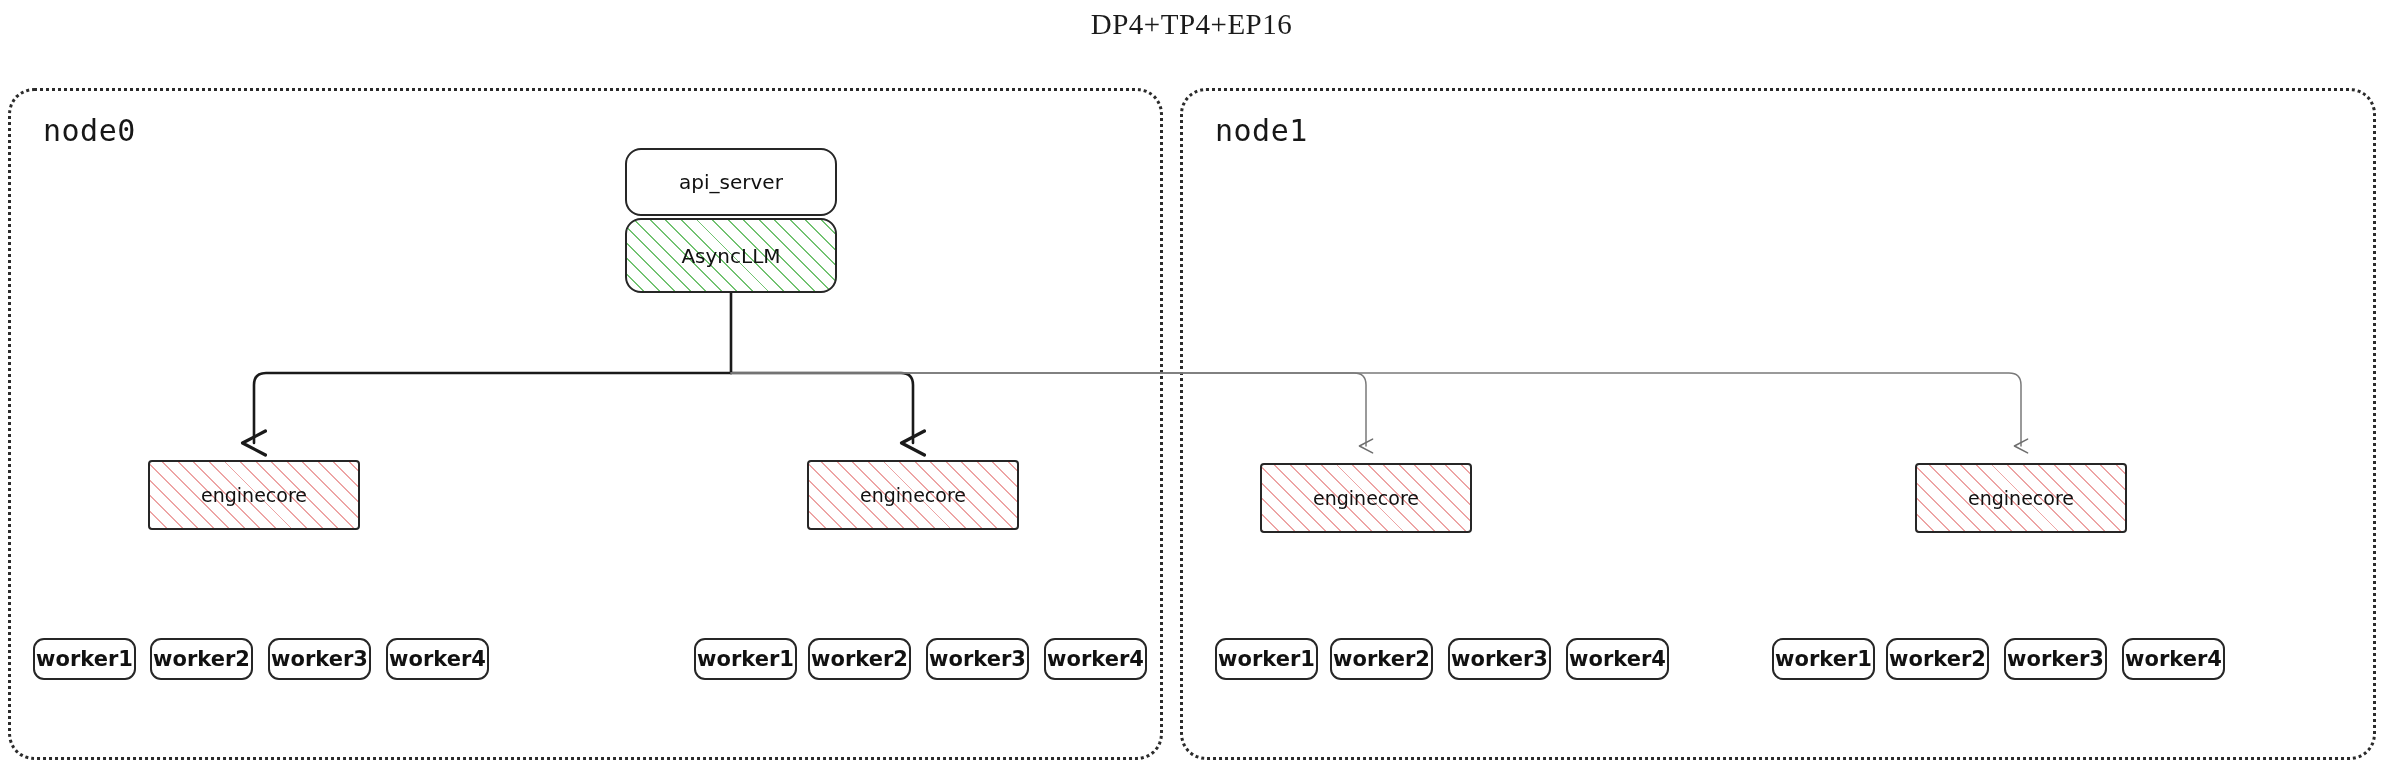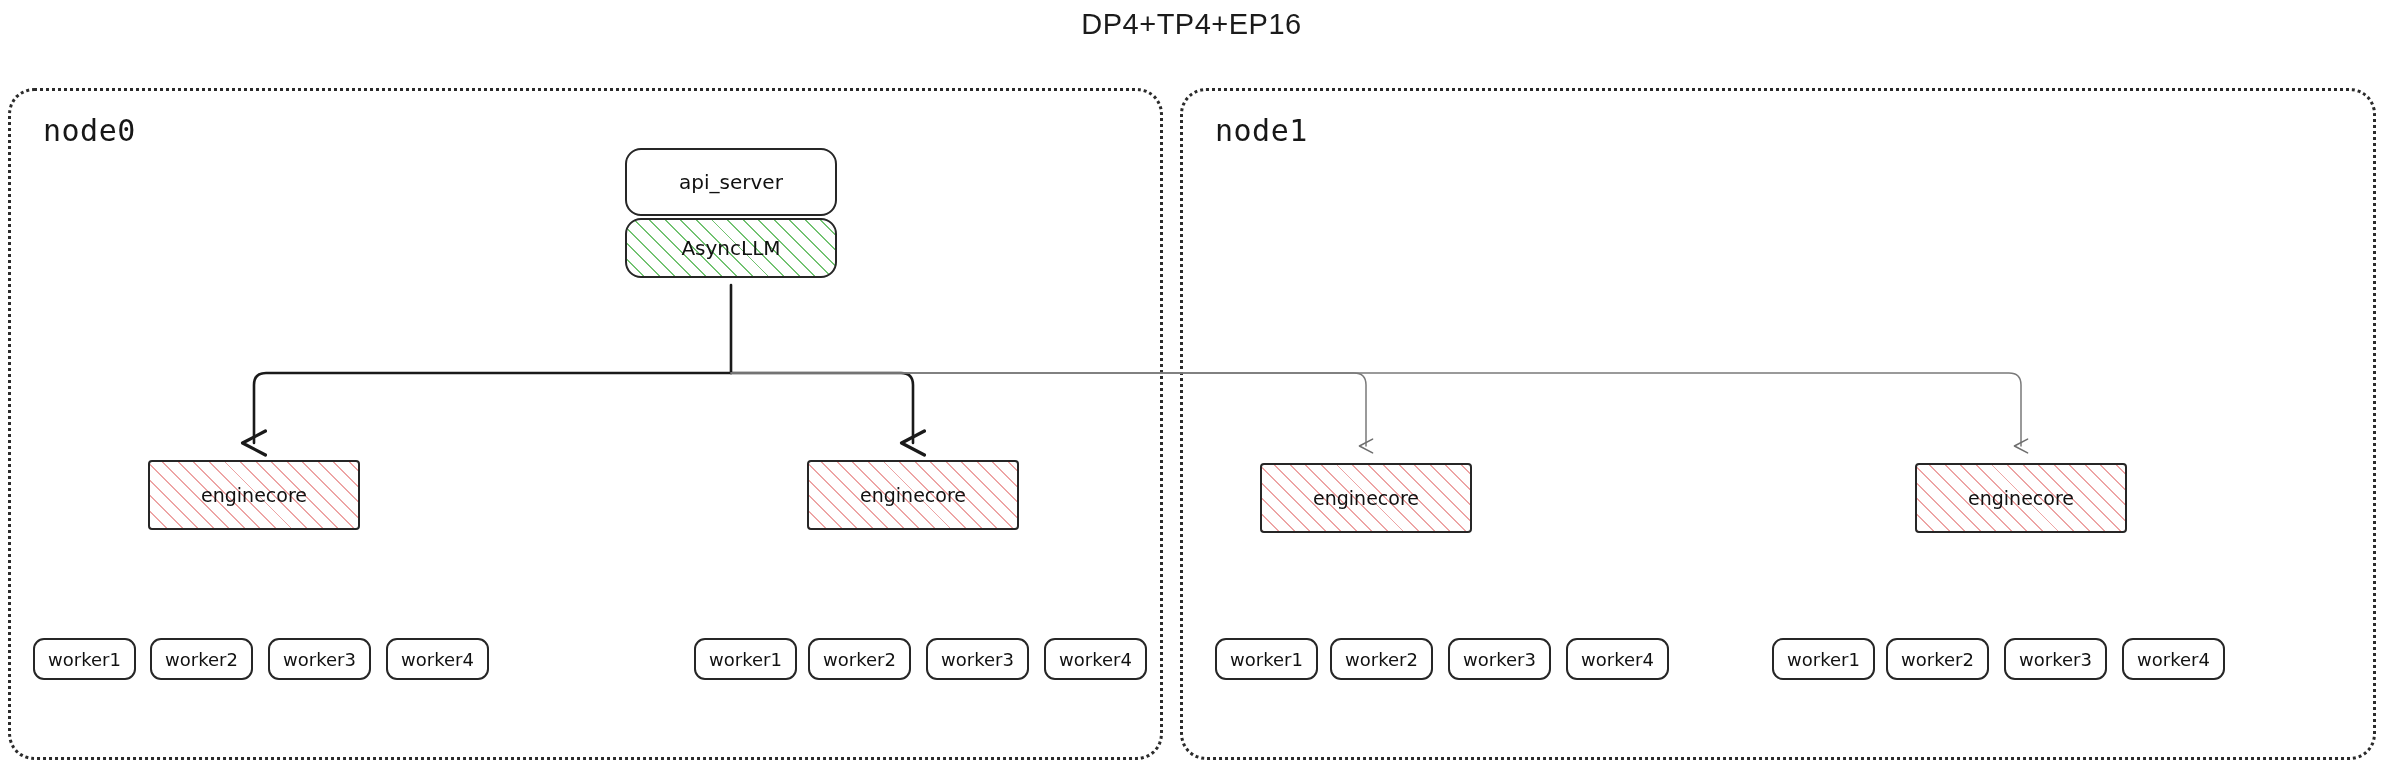--- a/index.html
+++ b/index.html
@@ -20,21 +20,21 @@
     inset: 0;
   }
 
   
   .diagram-title {
     position: absolute;
     top: 8px;
     left: 0;
     width: 2383px;
     text-align: center;
-    font-family: Liberation Sans, sans-serif;
+    font-family: Liberation Serif, serif;
     font-size: 29px;
     font-weight: 500;
     color: #1b1b1b;
     letter-spacing: 0.5px;
     white-space: nowrap;
   }
 
   
   #edge-layer {
     position: absolute;
@@ -112,23 +112,24 @@
         rgba(234, 148, 148, 0.85) 0px,
         rgba(234, 148, 148, 0.85) 1.4px,
         rgba(255, 255, 255, 0) 1.4px,
         rgba(255, 255, 255, 0) 11px);
   }
 
   
   .box-worker {
     border-radius: 11px;
     border-width: 2.2px;
-    font-size: 18px;
+    font-size: 21px;
     height: 42px;
     background: #ffffff;
+    font-weight: bold;
   }
 </style>
 </head>
 <body>
 
 <div id="diagram-root">
 
   <div class="diagram-title">DP4+TP4+EP16</div>
 
   <div class="node-box" id="node-0">
@@ -157,21 +158,21 @@
 
     <path d="M 731,373 L 1354,373 Q 1366,373 1366,385 L 1366,446" fill="none" stroke="#7a7a7a" stroke-width="1.5" stroke-linecap="round" stroke-linejoin="round" marker-end="url(#arrow-grey)"></path>
 
     <path d="M 731,373 L 2009,373 Q 2021,373 2021,385 L 2021,446" fill="none" stroke="#7a7a7a" stroke-width="1.5" stroke-linecap="round" stroke-linejoin="round" marker-end="url(#arrow-grey)"></path>
   </svg>
 
   <div class="proc-box box-api-server" style="left:625px; top:148px; width:212px; height:68px;">
     <span>api_server</span>
   </div>
 
-  <div class="proc-box box-asyncllm" style="left:625px; top:218px; width:212px; height:60px;">
+  <div class="proc-box box-asyncllm" style="left:625px; top:218px; width:212px; height:75px;">
     <span>AsyncLLM</span>
   </div>
 
   <div class="proc-box box-enginecore" style="left:148px; top:460px; width:212px; height:70px;">
     <span>enginecore</span>
   </div>
 
   <div class="proc-box box-enginecore" style="left:807px; top:460px; width:212px; height:70px;">
     <span>enginecore</span>
   </div>

